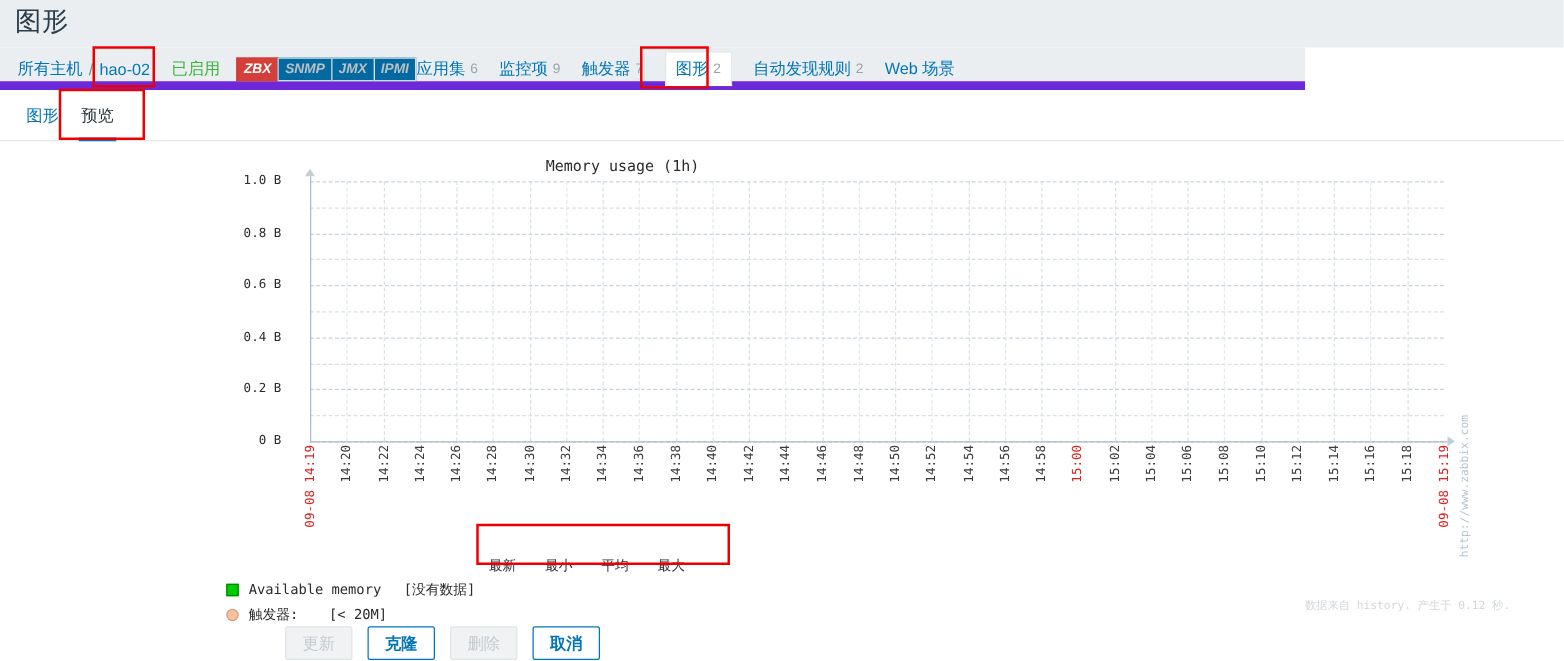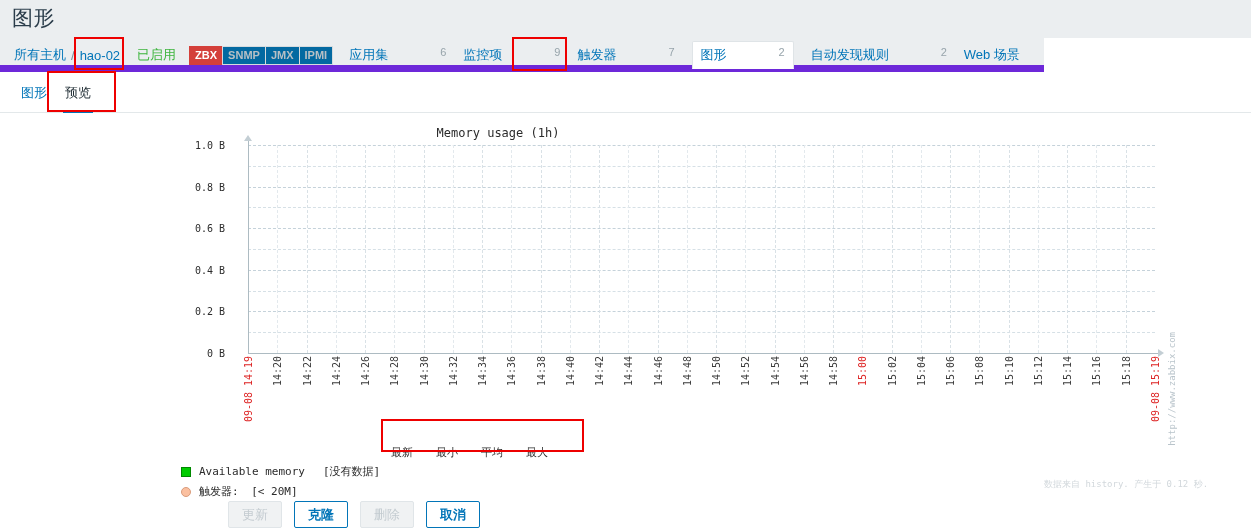--- a/index.html
+++ b/index.html
@@ -30,24 +30,24 @@
     border-bottom:7px solid #6d28d9;
   }
   .nav-inner {
     position:absolute; left:14px; top:0; height:34px;
     display:flex; align-items:center; gap:0px;
     font-size:13px;
     white-space:nowrap;
   }
   .nav-link { color:#0275b8; cursor:pointer; }
   .nav-sep { color:#768d99; margin:0 5px; }
-  .nav-item { margin-right:17px; display:inline-flex; align-items:flex-start;gap:48px; }
+  .nav-item { margin-right:17px; display:inline-flex; align-items:center; }
   .nav-count { color:#97a4ab; font-size:11px; margin-left:4px; }
   .nav-status { color:#3db53d; margin-right:13px; }
-  .badge-group { display:inline-flex; margin-right:17px; }
+  .badge-group { display:inline-flex; margin-right:1px;font-style:italic; }
   .badge {
     font-size:11px; font-weight:bold; padding:2px 5px 2px 5px;
     border:1px solid #d6dbde; color:#b8c0c5; background:#0369a1;
     margin-right:-1px; line-height:13px;
   }
   .badge.zbx { background:#d43f3a; border-color:#d43f3a; color:#ffffff; }
   .nav-item.selected {
     background:#ffffff; border:1px solid #dfe4e7; border-bottom-color:#fff;
     padding:4px 8px 4px 8px; border-radius:2px 2px 0 0;
   }
@@ -155,21 +155,21 @@
   .legend-row {
     position:absolute; font-family:"DejaVu Sans Mono", monospace;
     font-size:11px; color:#2b2b2b; white-space:nowrap;
     display:flex; align-items:center;
   }
   #legend-row-0 { left:0px; top:19px; }
   #legend-row-1 { left:0px; top:39px; }
   .sw-square { width:10px; height:10px; background:#00cc00; border:1px solid #008800; margin-right:8px; display:inline-block; }
   .sw-circle { width:10px; height:10px; background:#fbc0a0; border:1px solid #d99c7c; border-radius:50%; margin-right:8px; display:inline-block; }
   .legend-note { margin-left:18px; }
-  .legend-note2 { margin-left:6px; }
+  .legend-note2 { margin-left:18px; }
 
   .footnote {
     position:absolute; left:1044px; top:478px;
     font-family:"DejaVu Sans Mono", monospace; font-size:9px; color:#d2d8dc;
     white-space:nowrap;
   }
 
   
   .buttons { position:absolute; left:228px; top:501px; display:flex; gap:12px; }
   .btn {

